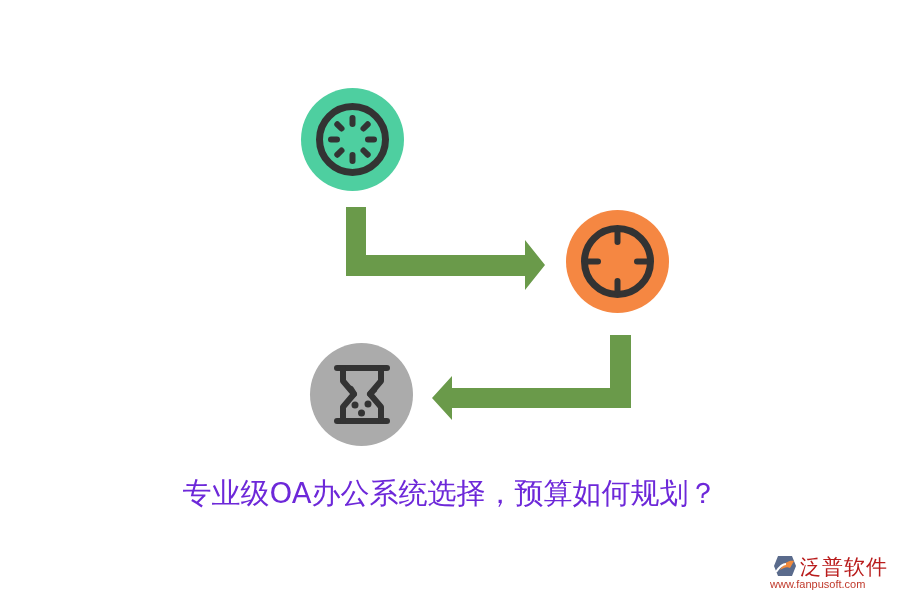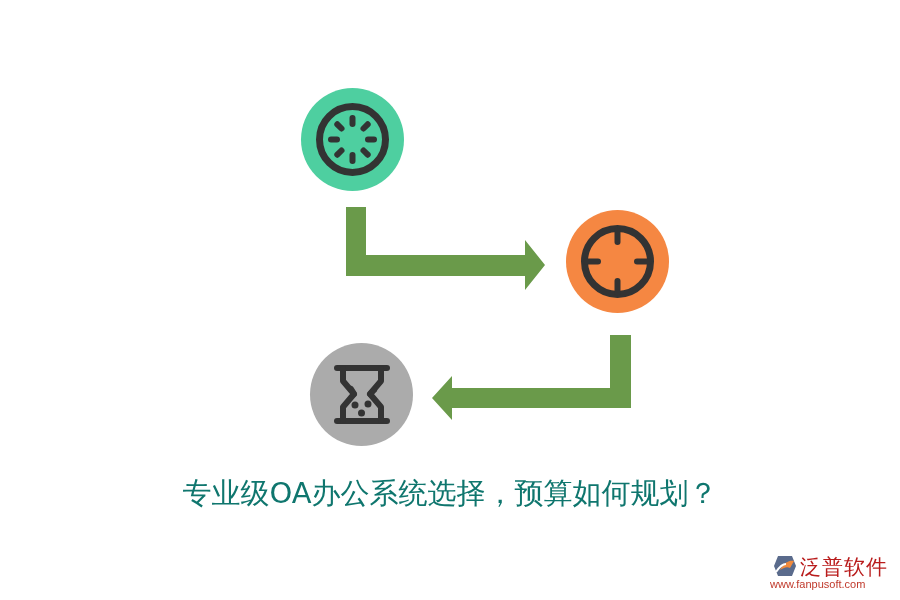--- a/index.html
+++ b/index.html
@@ -61,21 +61,21 @@
       <polyline points="60,51 64,47"></polyline>
     </g>
     <g fill="#333333">
       <circle cx="45" cy="62" r="3.5"></circle>
       <circle cx="58" cy="61" r="3.5"></circle>
       <circle cx="51.5" cy="70" r="3.5"></circle>
     </g>
   </svg>
 </div>
 
-<div class="title" style="color:#0f766e;">专业级OA办公系统选择，预算如何规划？</div>
+<div class="title" style="color:#6d28d9;">专业级OA办公系统选择，预算如何规划？</div>
 
 <div class="logo">
   <svg class="abs" style="left:4px; top:1px;" width="26" height="24" viewBox="0 0 26 24">
     <polygon points="6,2 20,2 24,12 20,22 6,22 2,12" fill="#5a6b8c"></polygon>
     <path d="M8,16 C12,8 18,6 22,7 L18,14 C15,12 11,14 8,16 Z" fill="#f08a3c"></path>
     <path d="M4,18 C8,12 12,10 14,10" stroke="#ffffff" stroke-width="2" fill="none"></path>
   </svg>
   <div class="logo-name">泛普软件</div>
   <div class="logo-url">www.fanpusoft.com</div>
 </div>

